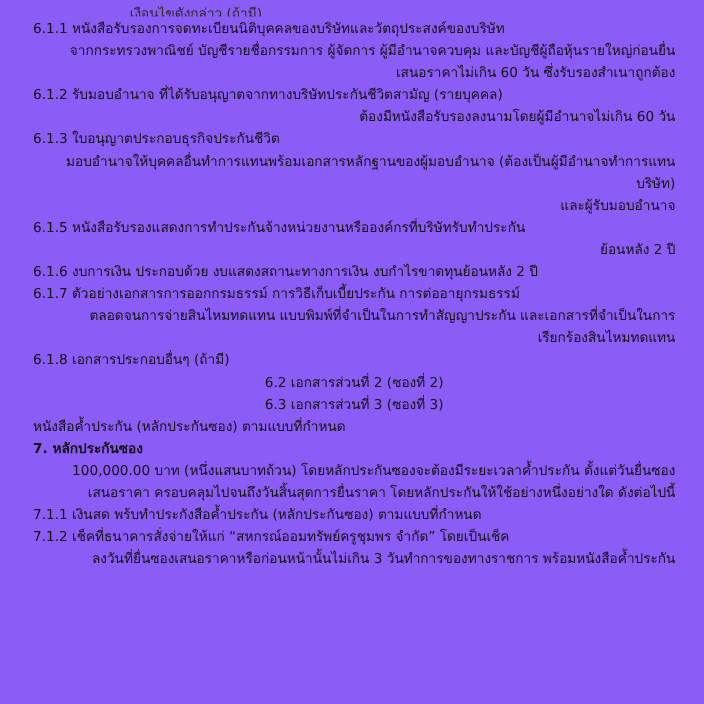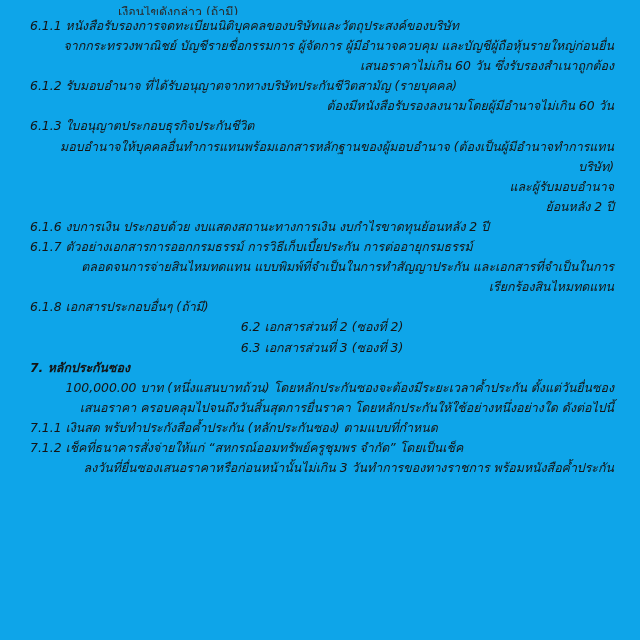--- a/index.html
+++ b/index.html
@@ -11,21 +11,21 @@
     width: 640px;
     height: 640px;
     overflow: hidden;
     font-family: "DejaVu Sans", "Liberation Sans", sans-serif;
     color: #1a1a1a;
   }
   .page {
     position: relative;
     width: 640px;
     height: 640px;
-    background: #0ea5e9;
+    background: #8b5cf6;
     box-sizing: border-box;
     padding: 6px 26px 0 30px;
   }
   .doc-body {
     font-size: 12.4px;
     line-height: 1.62;
     color: #141414;
     text-align: left;
   }
   .line {
@@ -44,21 +44,21 @@
   }
   .ind-0 { margin-left: 0; text-align: right; }
   .ind-2 { margin-left: 34px; text-align: center; }
   .ind-3 { margin-left: 58px; }
   .ind-4 { margin-left: 96px; }
   .head {
     font-weight: bold;
     margin-left: 26px;
     margin-top: 6px;
   }
-  .para { margin: 0; font-style: italic; }
+  .para { margin: 0; }
 </style>
 </head>
 <body>
 
 <div class="page">
   <div class="doc-body">
 
     <div class="clipped">เงื่อนไขดังกล่าว (ถ้ามี)</div>
 
     <div class="line para ind-3">6.1.1 หนังสือรับรองการจดทะเบียนนิติบุคคลของบริษัทและวัตถุประสงค์ของบริษัท</div>
@@ -66,33 +66,35 @@
     <div class="line para ind-0">เสนอราคาไม่เกิน 60 วัน ซึ่งรับรองสำเนาถูกต้อง</div>
 
     <div class="line para ind-3">6.1.2 รับมอบอำนาจ ที่ได้รับอนุญาตจากทางบริษัทประกันชีวิตสามัญ (รายบุคคล)</div>
     <div class="line para ind-0">ต้องมีหนังสือรับรองลงนามโดยผู้มีอำนาจไม่เกิน 60 วัน</div>
 
     <div class="line para ind-3">6.1.3 ใบอนุญาตประกอบธุรกิจประกันชีวิต</div>
 
     <div class="line para ind-0">มอบอำนาจให้บุคคลอื่นทำการแทนพร้อมเอกสารหลักฐานของผู้มอบอำนาจ (ต้องเป็นผู้มีอำนาจทำการแทนบริษัท)</div>
     <div class="line para ind-0">และผู้รับมอบอำนาจ</div>
 
+    <div class="line para ind-3">6.1.5 หนังสือรับรองแสดงการทำประกันจ้างหน่วยงานหรือองค์กรที่บริษัทรับทำประกัน</div>
     <div class="line para ind-0">ย้อนหลัง 2 ปี</div>
 
     <div class="line para ind-3">6.1.6 งบการเงิน ประกอบด้วย งบแสดงสถานะทางการเงิน งบกำไรขาดทุนย้อนหลัง 2 ปี</div>
 
     <div class="line para ind-3">6.1.7 ตัวอย่างเอกสารการออกกรมธรรม์ การวิธีเก็บเบี้ยประกัน การต่ออายุกรมธรรม์</div>
     <div class="line para ind-0">ตลอดจนการจ่ายสินไหมทดแทน แบบพิมพ์ที่จำเป็นในการทำสัญญาประกัน และเอกสารที่จำเป็นในการ</div>
     <div class="line para ind-0">เรียกร้องสินไหมทดแทน</div>
 
     <div class="line para ind-3">6.1.8 เอกสารประกอบอื่นๆ (ถ้ามี)</div>
 
     <div class="line para ind-2">6.2 เอกสารส่วนที่ 2 (ซองที่ 2)</div>
 
     <div class="line para ind-2">6.3 เอกสารส่วนที่ 3 (ซองที่ 3)</div>
+    <div class="line para ind-4">หนังสือค้ำประกัน (หลักประกันซอง) ตามแบบที่กำหนด</div>
 
     <div class="line para head">7. หลักประกันซอง</div>
 
     <div class="line para ind-0">100,000.00 บาท (หนึ่งแสนบาทถ้วน) โดยหลักประกันซองจะต้องมีระยะเวลาค้ำประกัน ตั้งแต่วันยื่นซอง</div>
     <div class="line para ind-0">เสนอราคา ครอบคลุมไปจนถึงวันสิ้นสุดการยื่นราคา โดยหลักประกันให้ใช้อย่างหนึ่งอย่างใด ดังต่อไปนี้</div>
 
     <div class="line para ind-3">7.1.1 เงินสด พร้บทำประกังสือค้ำประกัน (หลักประกันซอง) ตามแบบที่กำหนด</div>
 
     <div class="line para ind-3">7.1.2 เช็คที่ธนาคารสั่งจ่ายให้แก่ “สหกรณ์ออมทรัพย์ครูชุมพร จำกัด” โดยเป็นเช็ค</div>
     <div class="line para ind-0">ลงวันที่ยื่นซองเสนอราคาหรือก่อนหน้านั้นไม่เกิน 3 วันทำการของทางราชการ พร้อมหนังสือค้ำประกัน</div>

